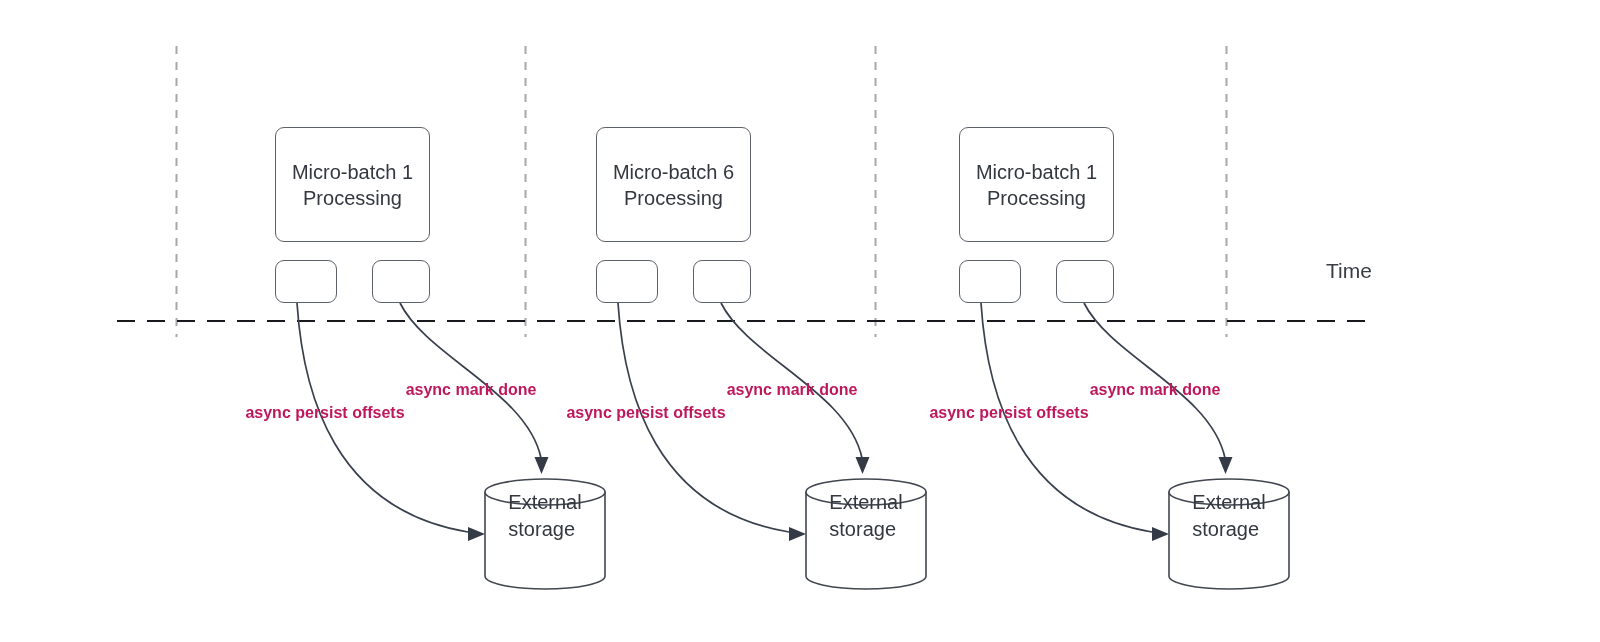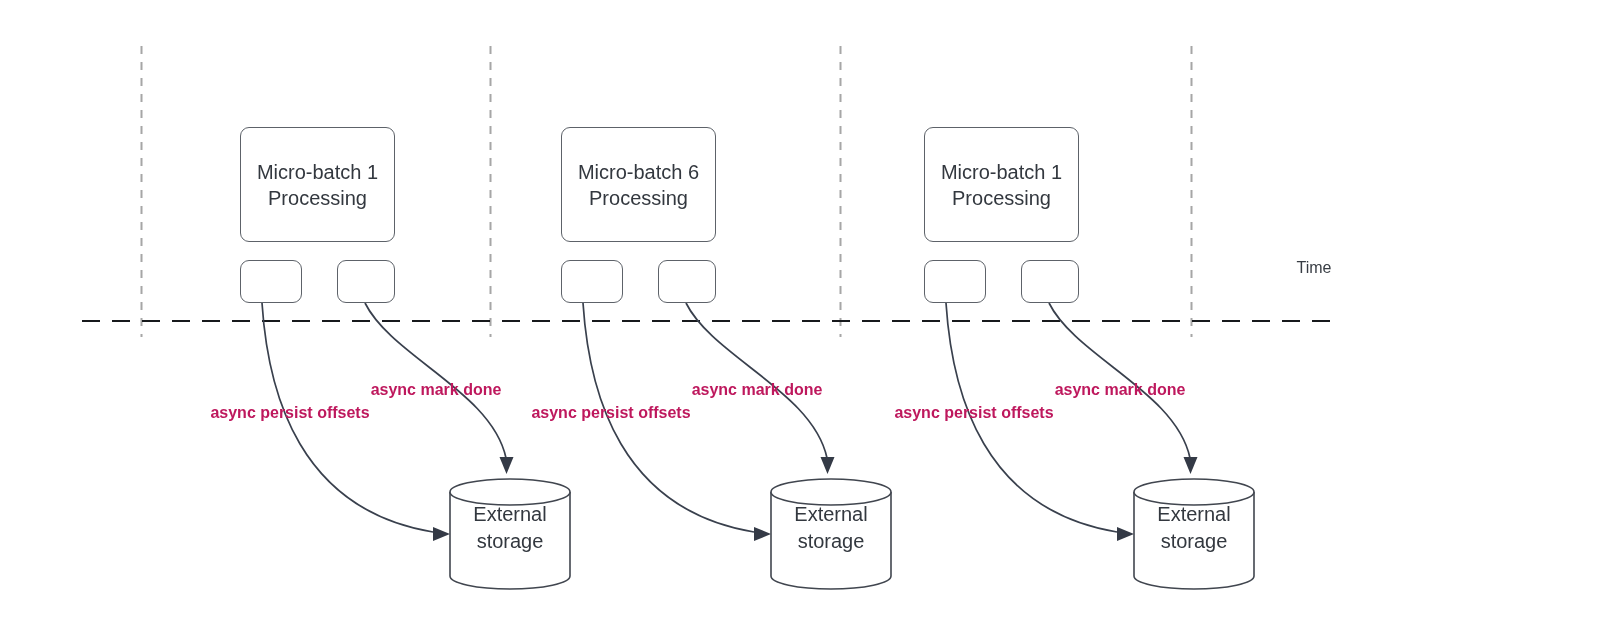--- a/index.html
+++ b/index.html
@@ -4,20 +4,21 @@
 <style>
   * { margin: 0; padding: 0; box-sizing: border-box; }
   html, body { background: #ffffff; }
   .canvas {
     position: relative;
     width: 1337px;
     height: 642px;
     background: #ffffff;
     overflow: hidden;
     font-family: "Liberation Sans", sans-serif;
+    margin-left: 35px;
   }
   .overlay {
     position: absolute;
     left: 0; top: 0;
     width: 1600px; height: 642px;
   }
   .guide { stroke: #a6a6a6; stroke-width: 2; stroke-dasharray: 8 8; }
   .timeline-line { stroke: #17191c; stroke-width: 2; stroke-dasharray: 18 12; }
   .flow { stroke: #39404d; stroke-width: 1.7; fill: none; }
   .arrowfill { fill: #343a46; stroke: none; }
@@ -56,33 +57,33 @@
     white-space: nowrap;
     font-size: 16px;
     font-weight: 700;
     color: #be185d;
   }
   .flow-label.persist { left: 290px; top: 404px; }
   .flow-label.done    { left: 436px; top: 381px; }
 
   .cyl-text {
     position: absolute;
-    left: 510px; top: 501px;
+    left: 510px; top: 489px;
     transform: translateX(-50%);
-    text-align: center;
+    text-align: left;
     font-size: 20px; line-height: 27px;
     color: #33383f;
     white-space: nowrap;
   }
 
   .time-label {
     position: absolute;
     left: 1314px; top: 259px;
     transform: translateX(-50%);
-    font-size: 16px;
+    font-size: 21px;
     color: #383d44;
     white-space: nowrap;
   }
 </style>
 </head>
 <body>
 
 <div class="canvas">
 
   <svg class="overlay" width="1600" height="642" viewBox="0 0 1600 642">

